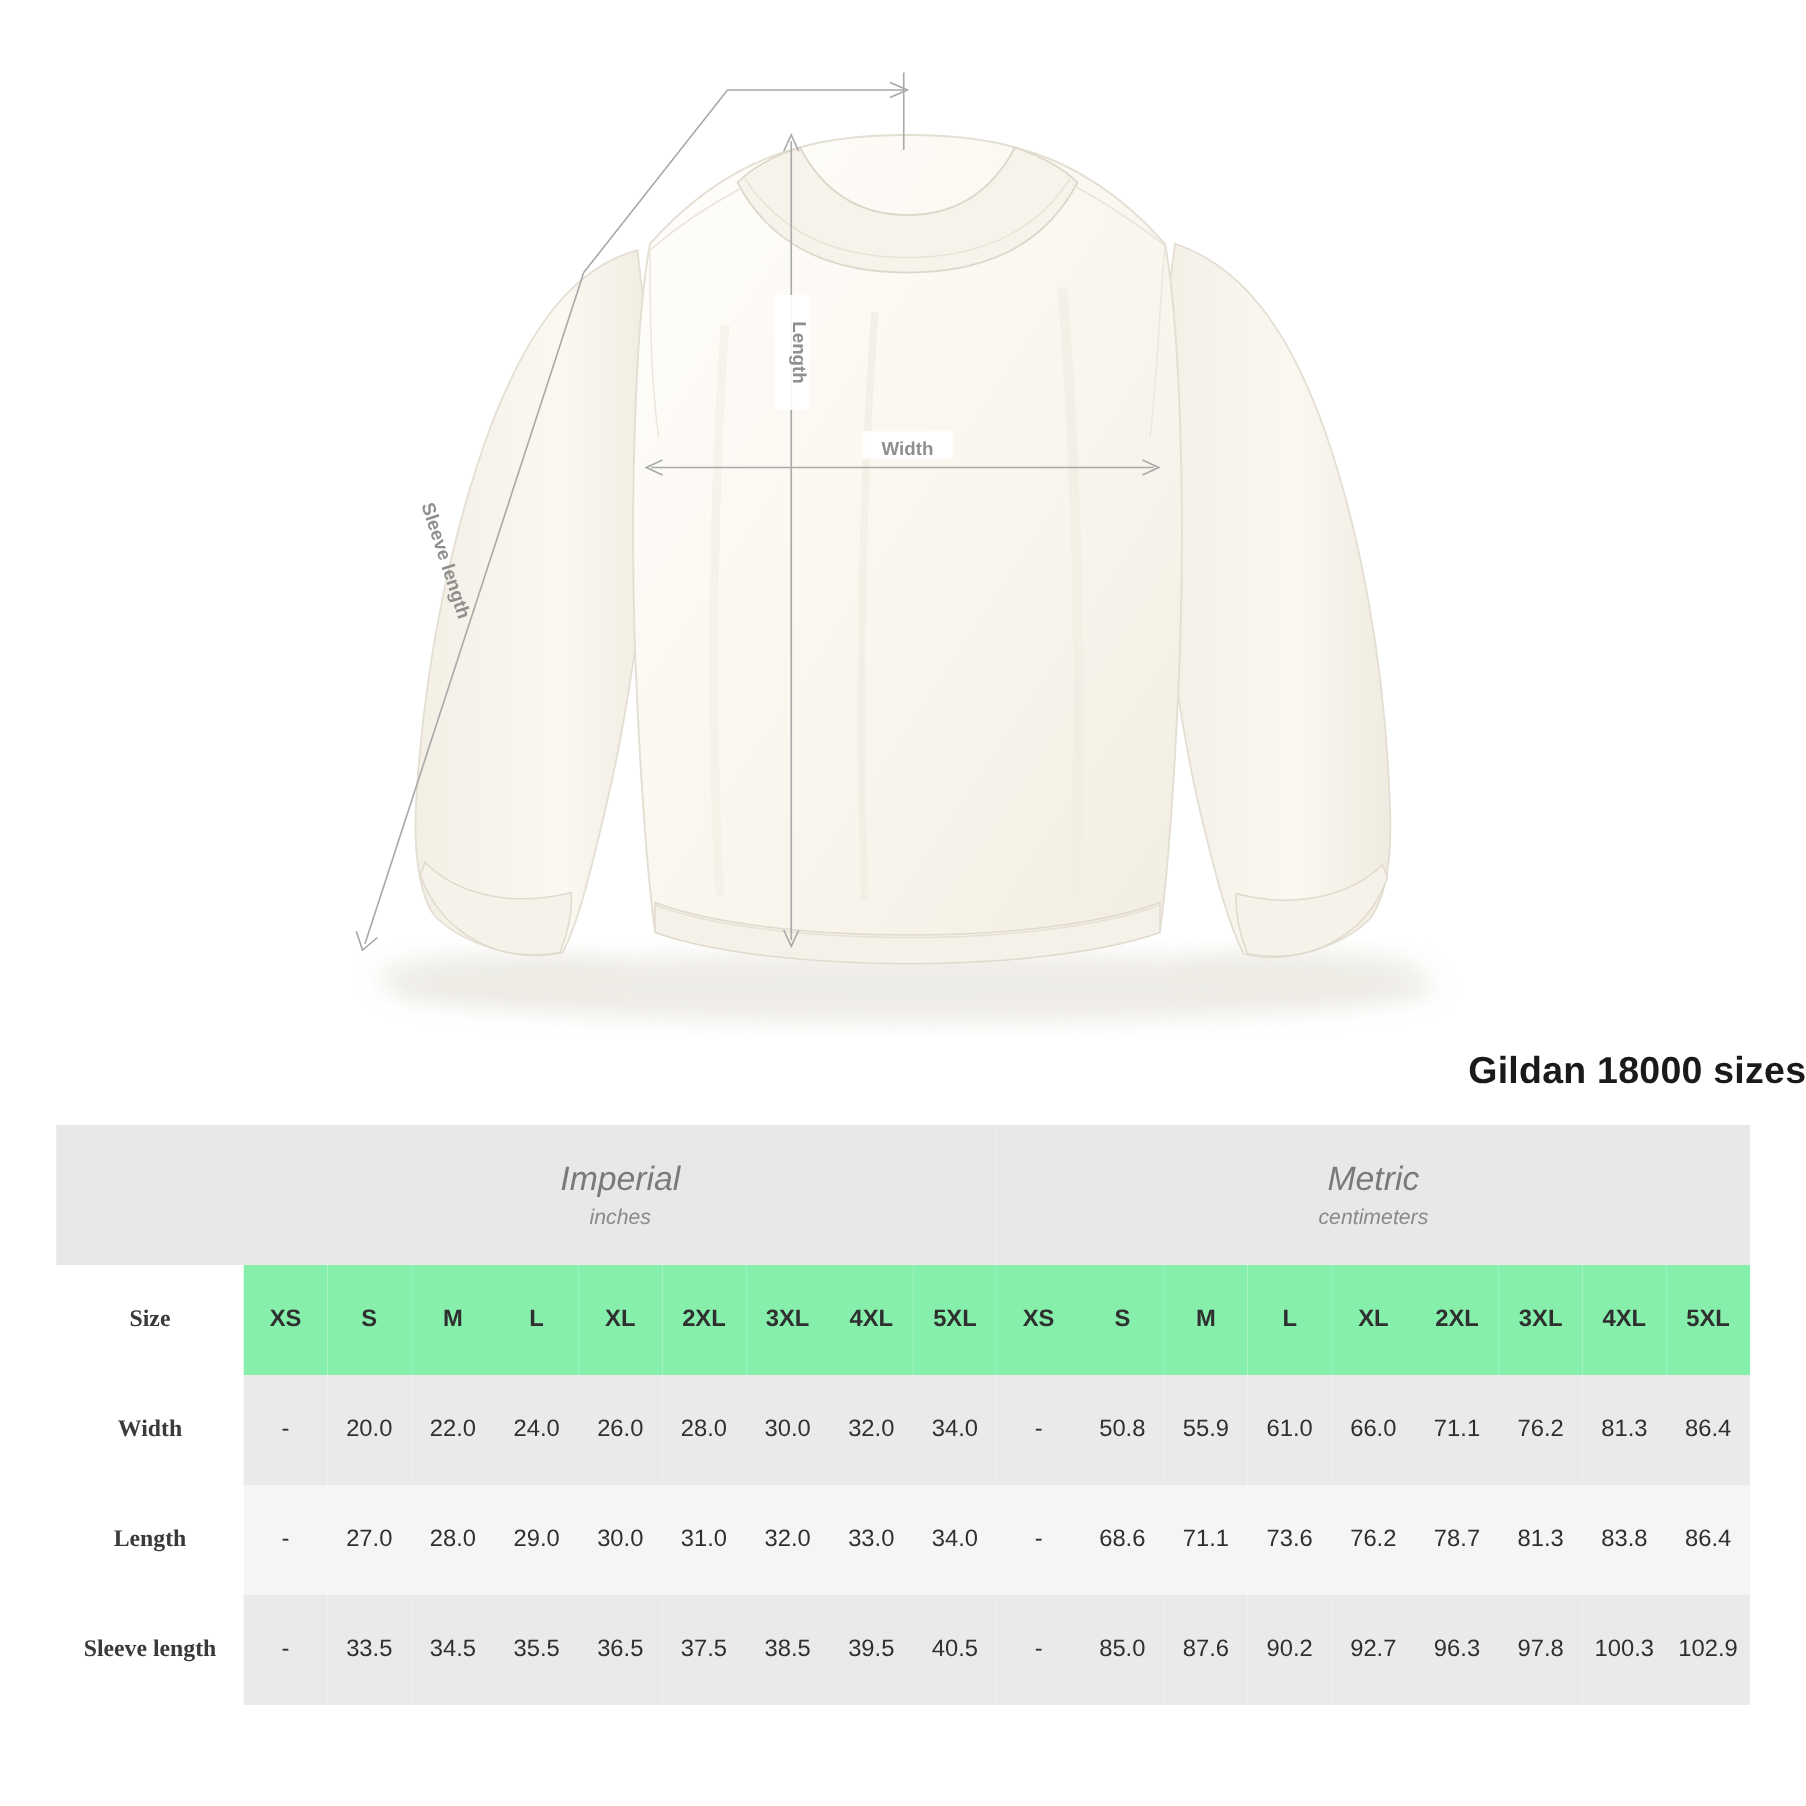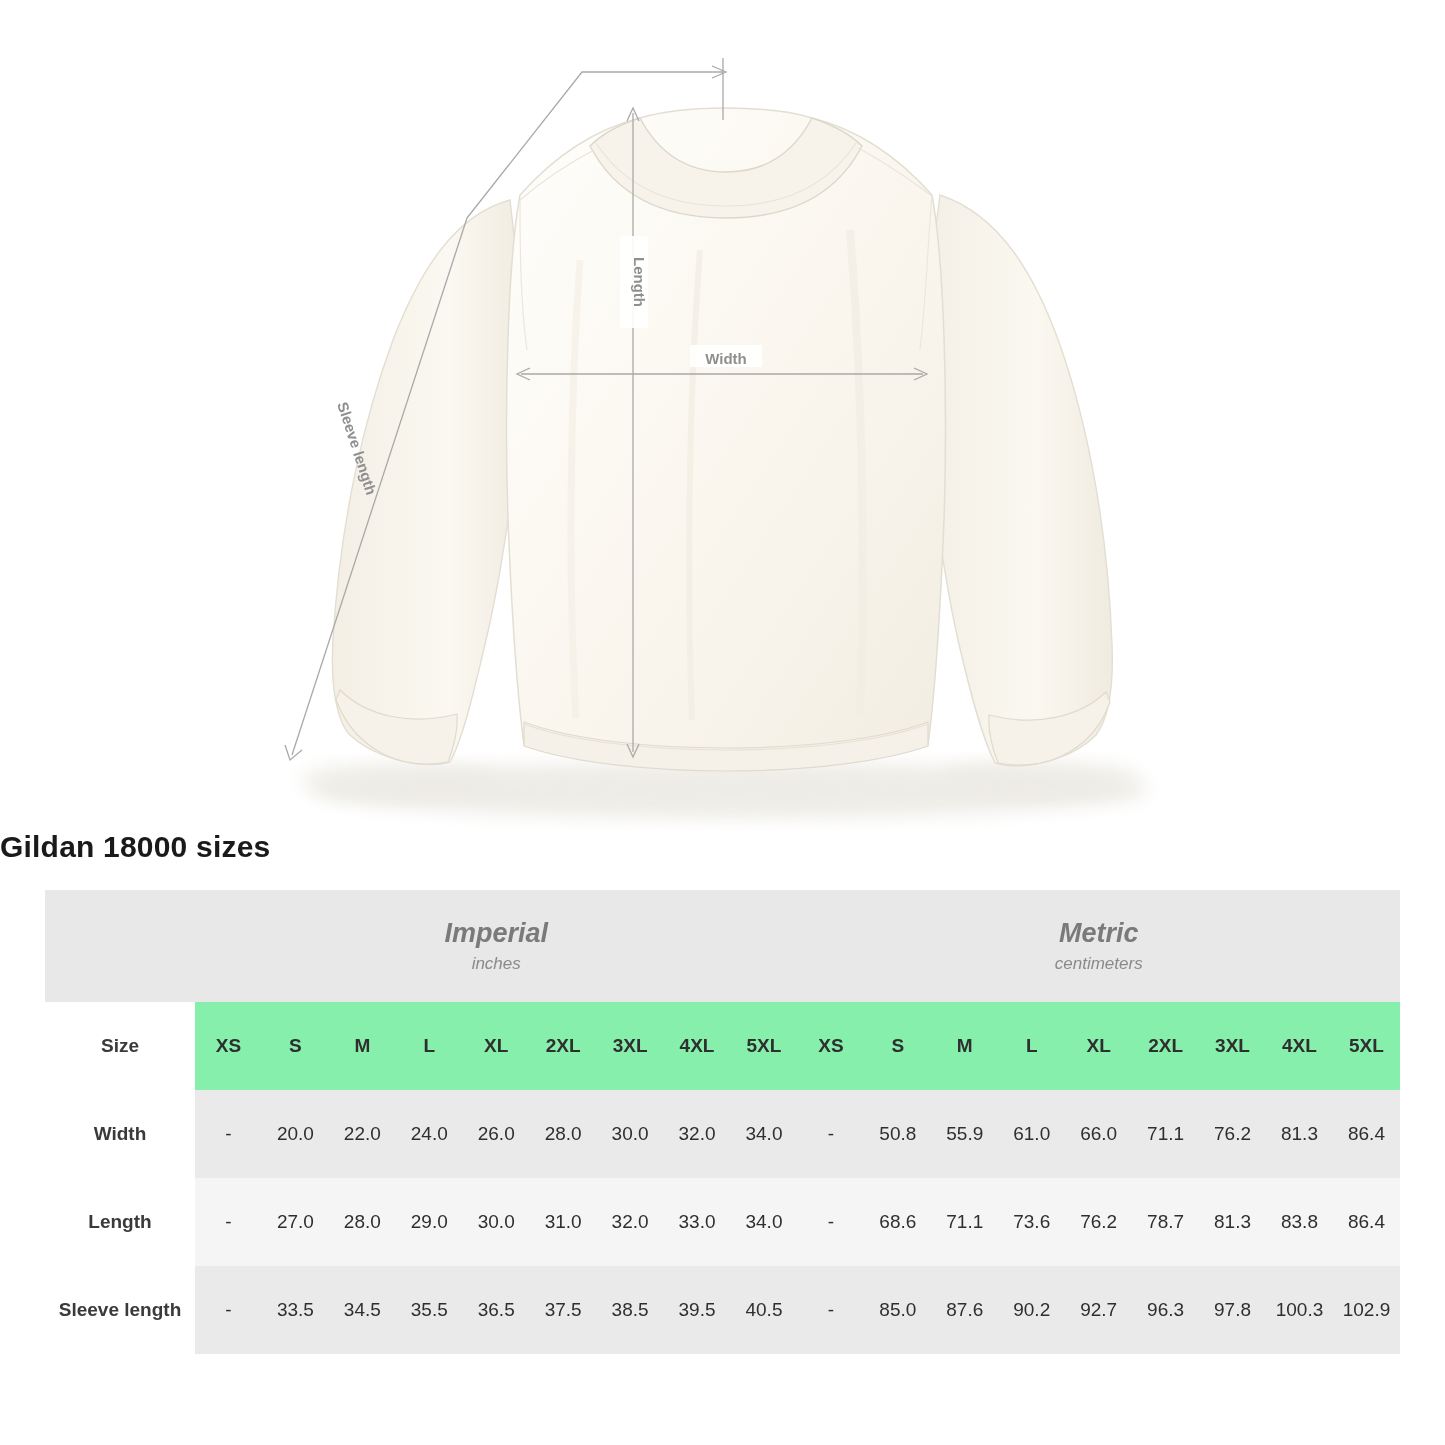--- a/index.html
+++ b/index.html
@@ -10,59 +10,59 @@
     color:#222;
     overflow:hidden;
   }
   .page{position:relative;width:1445px;height:1445px;}
 
   
   .illus{position:relative;width:1445px;height:830px;}
   .illus svg{position:absolute;top:0;left:0;}
 
   
-  .title-block{text-align:left;}
+  .title-block{text-align:right;margin-top:10px;}
   .chart-title{
     font-size:30px;font-weight:bold;color:#1a1a1a;letter-spacing:.2px;
   }
   .chart-note{
     margin-top:14px;font-size:17.5px;font-style:italic;color:#5c5c5c;
   }
 
   
   .table-wrap{margin-top:26px;padding:0 45px;}
   table.size-table{
     width:100%;border-collapse:collapse;table-layout:fixed;
   }
   table.size-table td,table.size-table th{
     text-align:center;vertical-align:middle;font-weight:normal;
   }
   .unit-row td{
     background:#e8e8e8;height:112px;padding:0;
   }
   .unit-sys{
-    font-size:27px;font-style:italic;font-weight:bold;color:#7a7a7a;
+    font-size:27px;font-style:italic;font-weight:normal;color:#7a7a7a;
     line-height:1.15;
   }
   .unit-sub{
     font-size:17px;font-style:italic;color:#8a8a8a;margin-top:4px;
   }
   .hdr-row td{
     background:#86efac;height:86px;font-size:19px;color:#333;
   }
   .hdr-row td.rowlabel{font-size:19px;font-weight:bold;color:#3a3a3a;}
   .hdr-row td.sizecell{font-weight:bold;font-size:19px;color:#2f2f2f;}
   .data-row td{
     height:86px;font-size:19px;color:#2f2f2f;
   }
   .data-row td.rowlabel{font-weight:bold;color:#3a3a3a;font-size:19px;}
   .row-alt-a td{background:#eaeaea;}
   .row-alt-b td{background:#f5f5f5;}
   .row-alt-c td{background:#eaeaea;}
-  .hdr-row td.rowlabel,.data-row td.rowlabel{background:#ffffff;}
+  .hdr-row td.rowlabel,.data-row td.rowlabel{background:#ffffff;font-family:Liberation Serif, serif;}
   .row-alt-b td.rowlabel{background:#ffffff;}
   .col-label{width:150px;}
 
   .lbl-vert{font-size:15px;font-weight:bold;fill:#8f8f8f;}
   .lbl-h{font-size:15px;font-weight:bold;fill:#8f8f8f;}
 </style>
 </head>
 <body>
 
 <div class="page">

